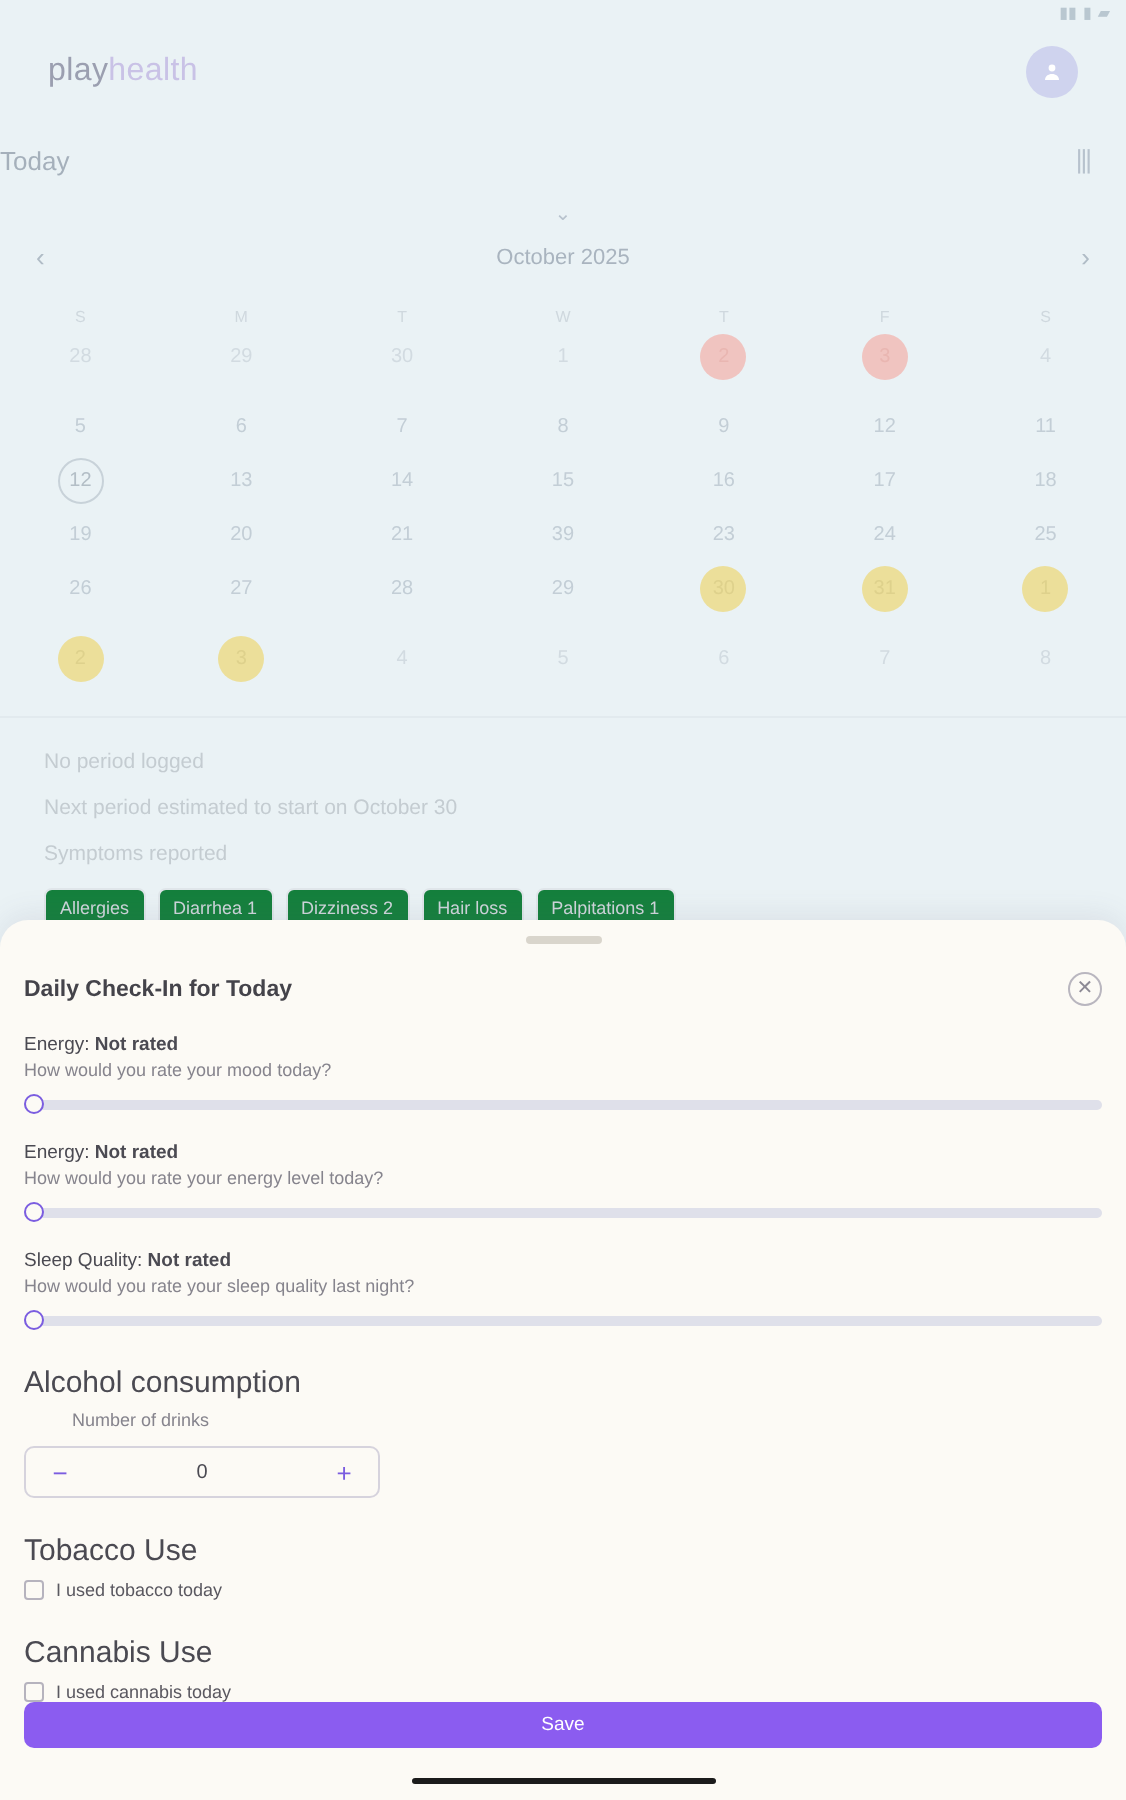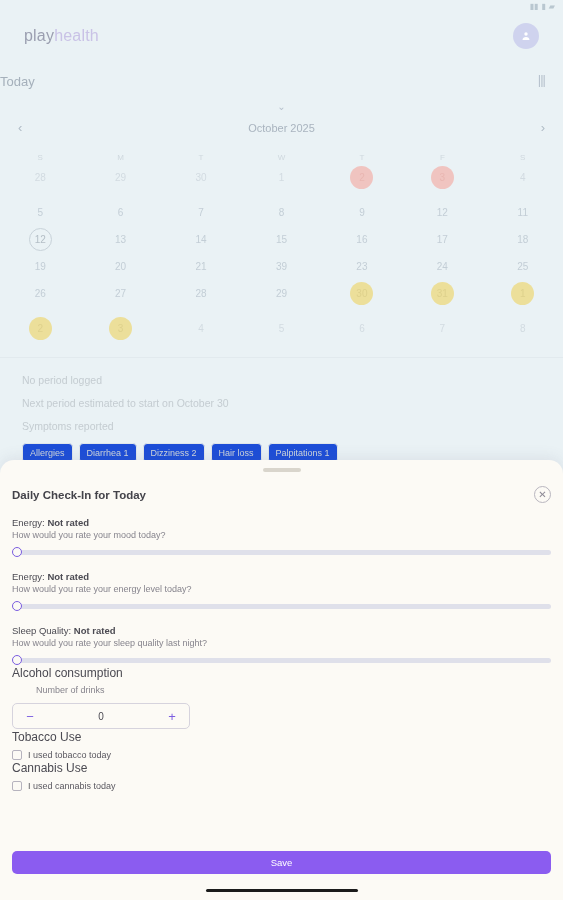--- a/index.html
+++ b/index.html
@@ -99,21 +99,21 @@
 
   .summary { padding: 16px 22px 0 22px; }
   .summary p { font-size: 10.5px; color: #c4ccd1; margin-bottom: 11px; }
   .chiprow { display: flex; gap: 6px; margin-top: 4px; flex-wrap: wrap; }
   .chip {
     border: 1px solid #e0e6ea;
     border-radius: 4px;
     padding: 4px 7px;
     font-size: 9px;
     color: #cfd6db;
-    background: #1d4ed8;
+    background: #15803d;
   }
 
   
   .sheet {
     position: absolute;
     left: 0; right: 0; bottom: 0;
     height: 440px;
     background: #fcfaf5;
     border-radius: 14px 14px 0 0;
     box-shadow: 0 -3px 14px rgba(90,90,120,.10);
@@ -146,21 +146,21 @@
   .slider .track {
     position: absolute; top: 3px; left: 0; right: 0;
     height: 5px; border-radius: 3px; background: #dfe0ea;
   }
   .slider .thumb {
     position: absolute; top: 0; left: 0;
     width: 10px; height: 10px; border-radius: 50%;
     background: #fcfaf5; border: 1.5px solid #7b5de0;
   }
 
-  .section-title { font-size: 12px; color: #4b4a52; margin-top: 1px; }
+  .section-title { font-size: 15px; color: #4b4a52; margin-top: 18px; }
   .sub-label { font-size: 9px; color: #86848d; margin-top: 5px; padding-left: 24px; }
 
   .stepper {
     margin-top: 8px;
     width: 178px; height: 26px;
     border: 1px solid #d6d3dd;
     border-radius: 5px;
     display: flex; align-items: center;
     background: #fcfaf5;
   }

